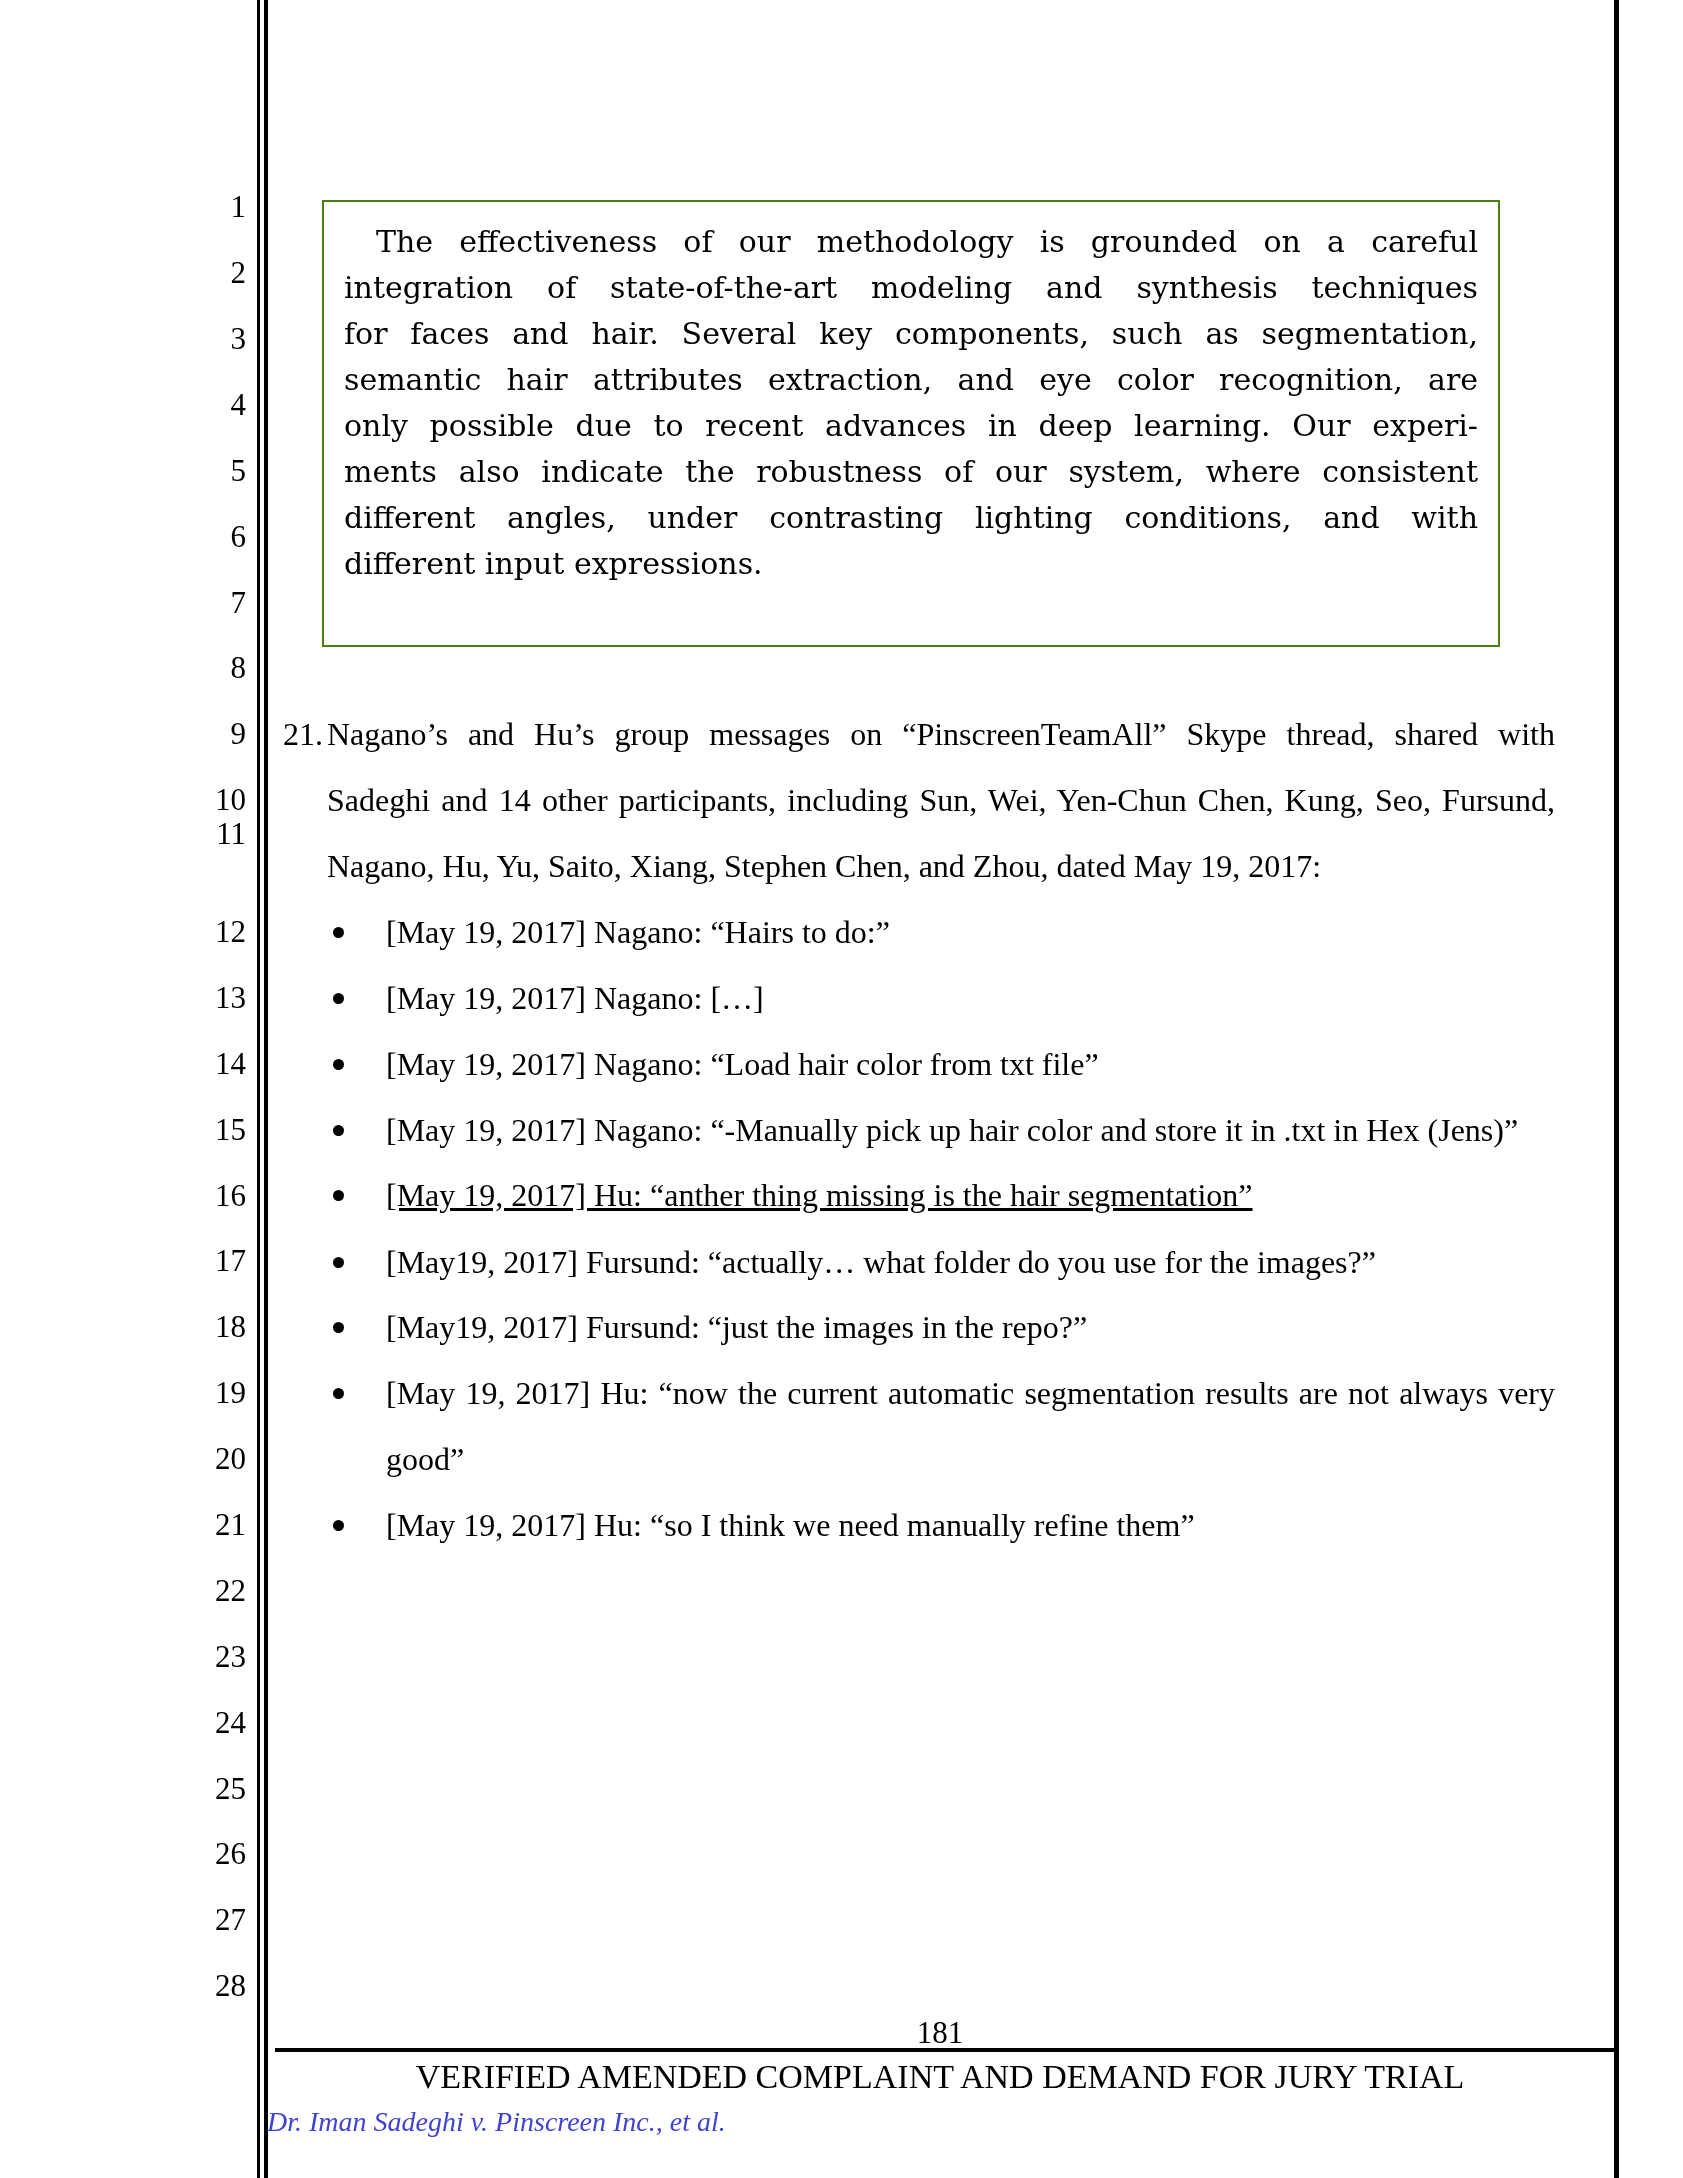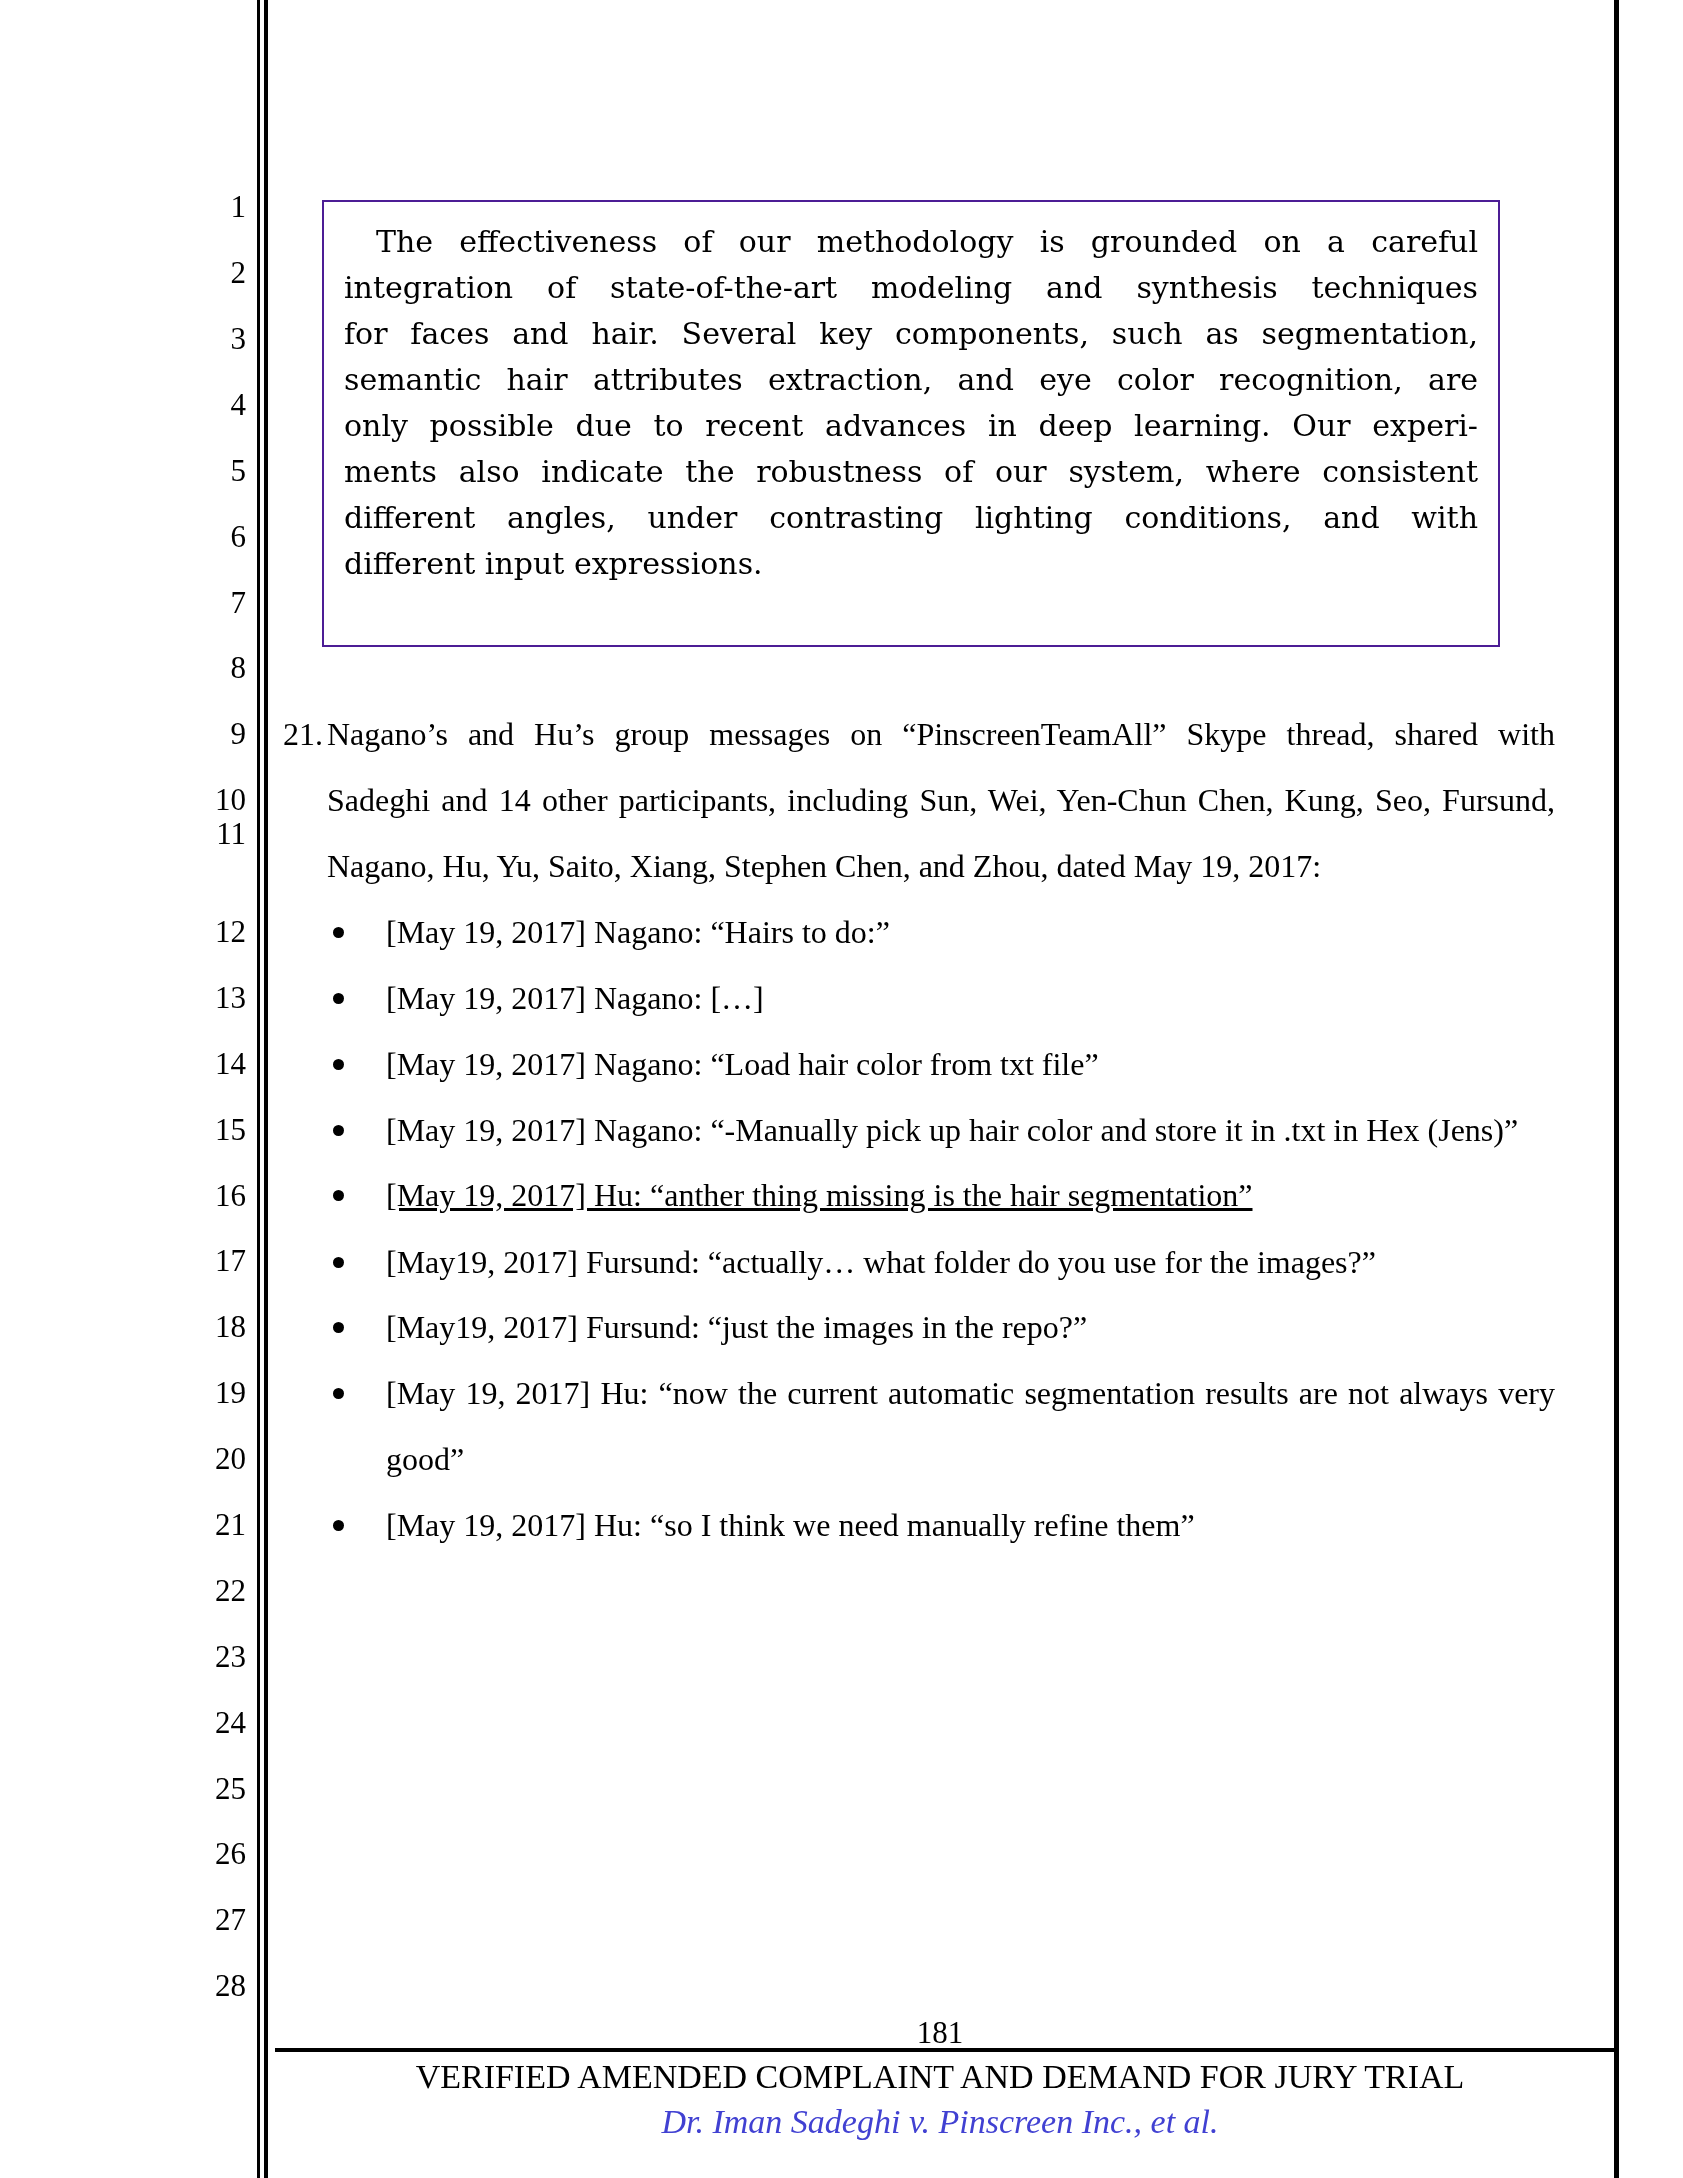--- a/index.html
+++ b/index.html
@@ -19,21 +19,21 @@
   
   #line-number-col .ln{
     position:absolute;left:149px;width:97px;height:66px;
     line-height:66px;text-align:right;
     font-size:31px;
   }
   
   .quote-box{
     position:absolute;left:322px;top:200px;width:1178px;height:447px;
     box-sizing:border-box;
-    border:2px solid #4c1d95;
+    border:2px solid #4d7c0f;
     background:#fff;
     padding:17px 20px 0 20px;
     font-family:"DejaVu Serif", serif;
     font-size:30px;
   }
   .quote-box .qline{height:46px;line-height:46px;}
   .jline{text-align:justify;text-align-last:justify;}
   .indent{padding-left:32px;}
   
   .row{position:absolute;left:327px;width:1228px;}
@@ -53,21 +53,21 @@
     position:absolute;left:267px;top:2016px;width:1346px;height:33px;line-height:33px;
     text-align:center;font-size:31px;
   }
   .footer-rule{position:absolute;left:275px;top:2048px;width:1344px;height:4px;background:#000;}
   .footer-title{
     position:absolute;left:267px;top:2056px;width:1346px;height:41px;line-height:41px;
     text-align:center;font-size:34px;white-space:nowrap;
   }
   .footer-case{
     position:absolute;left:267px;top:2101px;width:1346px;height:42px;line-height:42px;
-    text-align:center;font-size:34px;font-style:italic;
+    font-size:28px;font-style:italic;
   }
 </style>
 </head>
 <body>
 
 <div class="vrule l1"></div>
 <div class="vrule l2"></div>
 <div class="vrule r1"></div>
 
 <div id="line-number-col">

